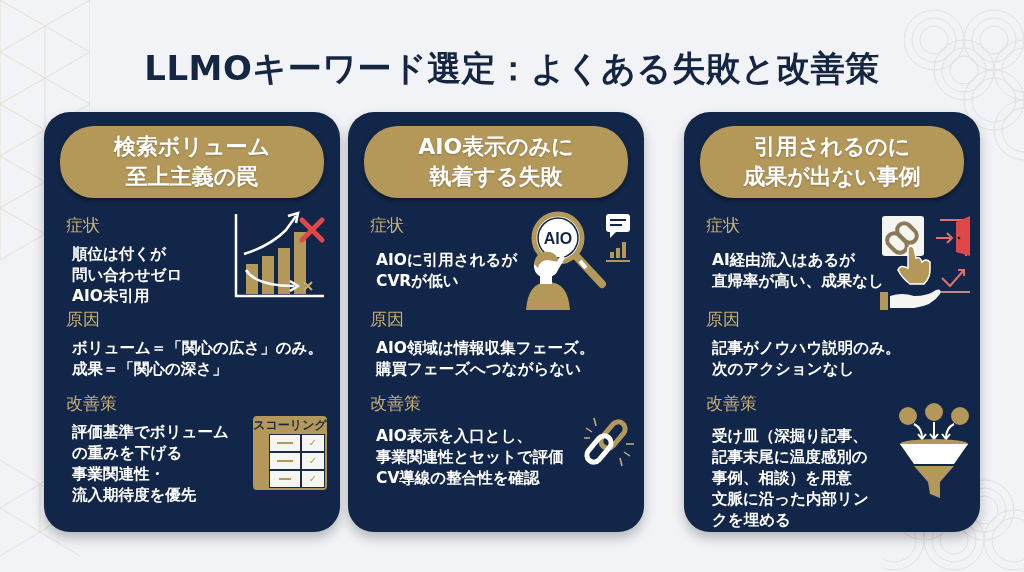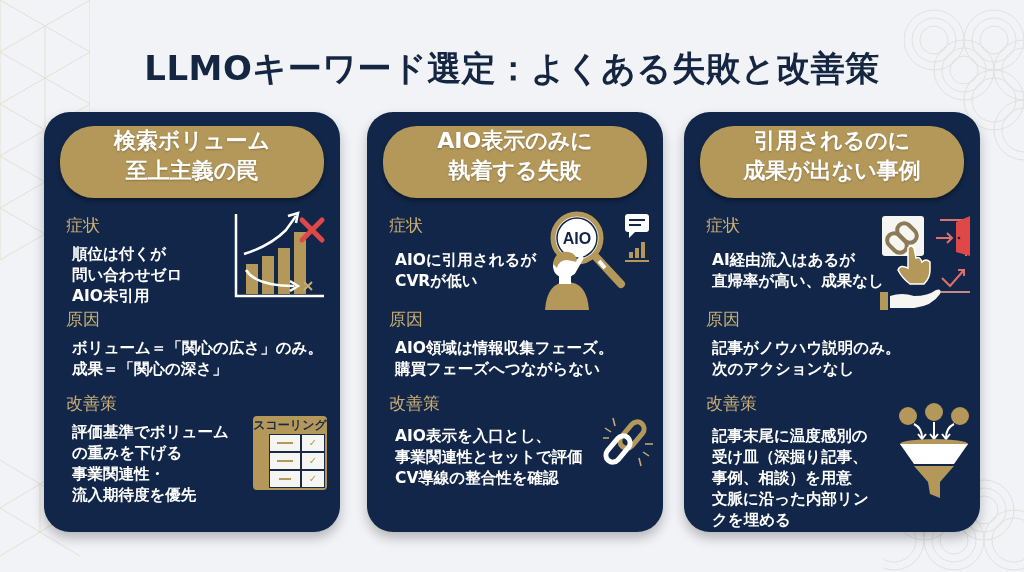--- a/index.html
+++ b/index.html
@@ -21,28 +21,28 @@
     text-align: center; font-size: 34px; font-weight: bold;
     color: #152642; letter-spacing: 0.5px; margin-top: 10px;
   }
 
   .card {
     position: absolute; top: 112px; width: 296px; height: 420px;
     background: #112648; border-radius: 26px;
     box-shadow: 0 6px 12px rgba(0,0,0,.25);
   }
   .card-1 { left: 44px; }
-  .card-2 { left: 367px; padding-left: 20px; }
+  .card-2 { left: 348px; padding-left: 20px; }
   .card-3 { left: 684px; }
 
   .card-head {
     position: absolute; left: 16px; top: 14px; width: 264px; height: 72px;
     background: #b4985a; border-radius: 34px;
     box-shadow: 0 3px 4px rgba(0,0,0,.35);
-    display: flex; flex-direction: column; align-items: center; justify-content: flex-start;
+    display: flex; flex-direction: column; align-items: center; justify-content: center;
   }
   .card-head span {
     display: block; font-size: 22px; font-weight: bold; color: #fff; line-height: 30px;
     text-shadow: 0 1px 2px rgba(0,0,0,.25);
   }
 
   .sec-label {
     position: absolute; left: 22px; font-size: 17px; font-weight: normal; color: #c9ad72;
   }
   .sec-body { position: absolute; left: 28px; font-size: 15.5px; font-weight: bold; line-height: 21px; color: #fff; margin-top: 8px; }
@@ -255,22 +255,22 @@
   </svg>
 
   <div class="sec-label" style="top:196px">原因</div>
   <div class="sec-body" style="top:218px">
     <span>記事がノウハウ説明のみ。</span>
     <span>次のアクションなし</span>
   </div>
 
   <div class="sec-label" style="top:280px">改善策</div>
   <div class="sec-body" style="top:306px">
+    <span>受け皿（深掘り記事、</span>
     <span>記事末尾に温度感別の</span>
-    <span>受け皿（深掘り記事、</span>
     <span>事例、相談）を用意</span>
     <span>文脈に沿った内部リン</span>
     <span>クを埋める</span>
   </div>
   <svg class="icon" style="left:212px;top:290px" width="76" height="100" viewBox="0 0 76 100">
     <circle cx="12" cy="14" r="9" fill="#b4985a"></circle>
     <circle cx="38" cy="10" r="9" fill="#b4985a"></circle>
     <circle cx="64" cy="14" r="9" fill="#b4985a"></circle>
     <g stroke="#fff" stroke-width="2" fill="none">
       <path d="M18 22 Q26 26 26 36"></path>

